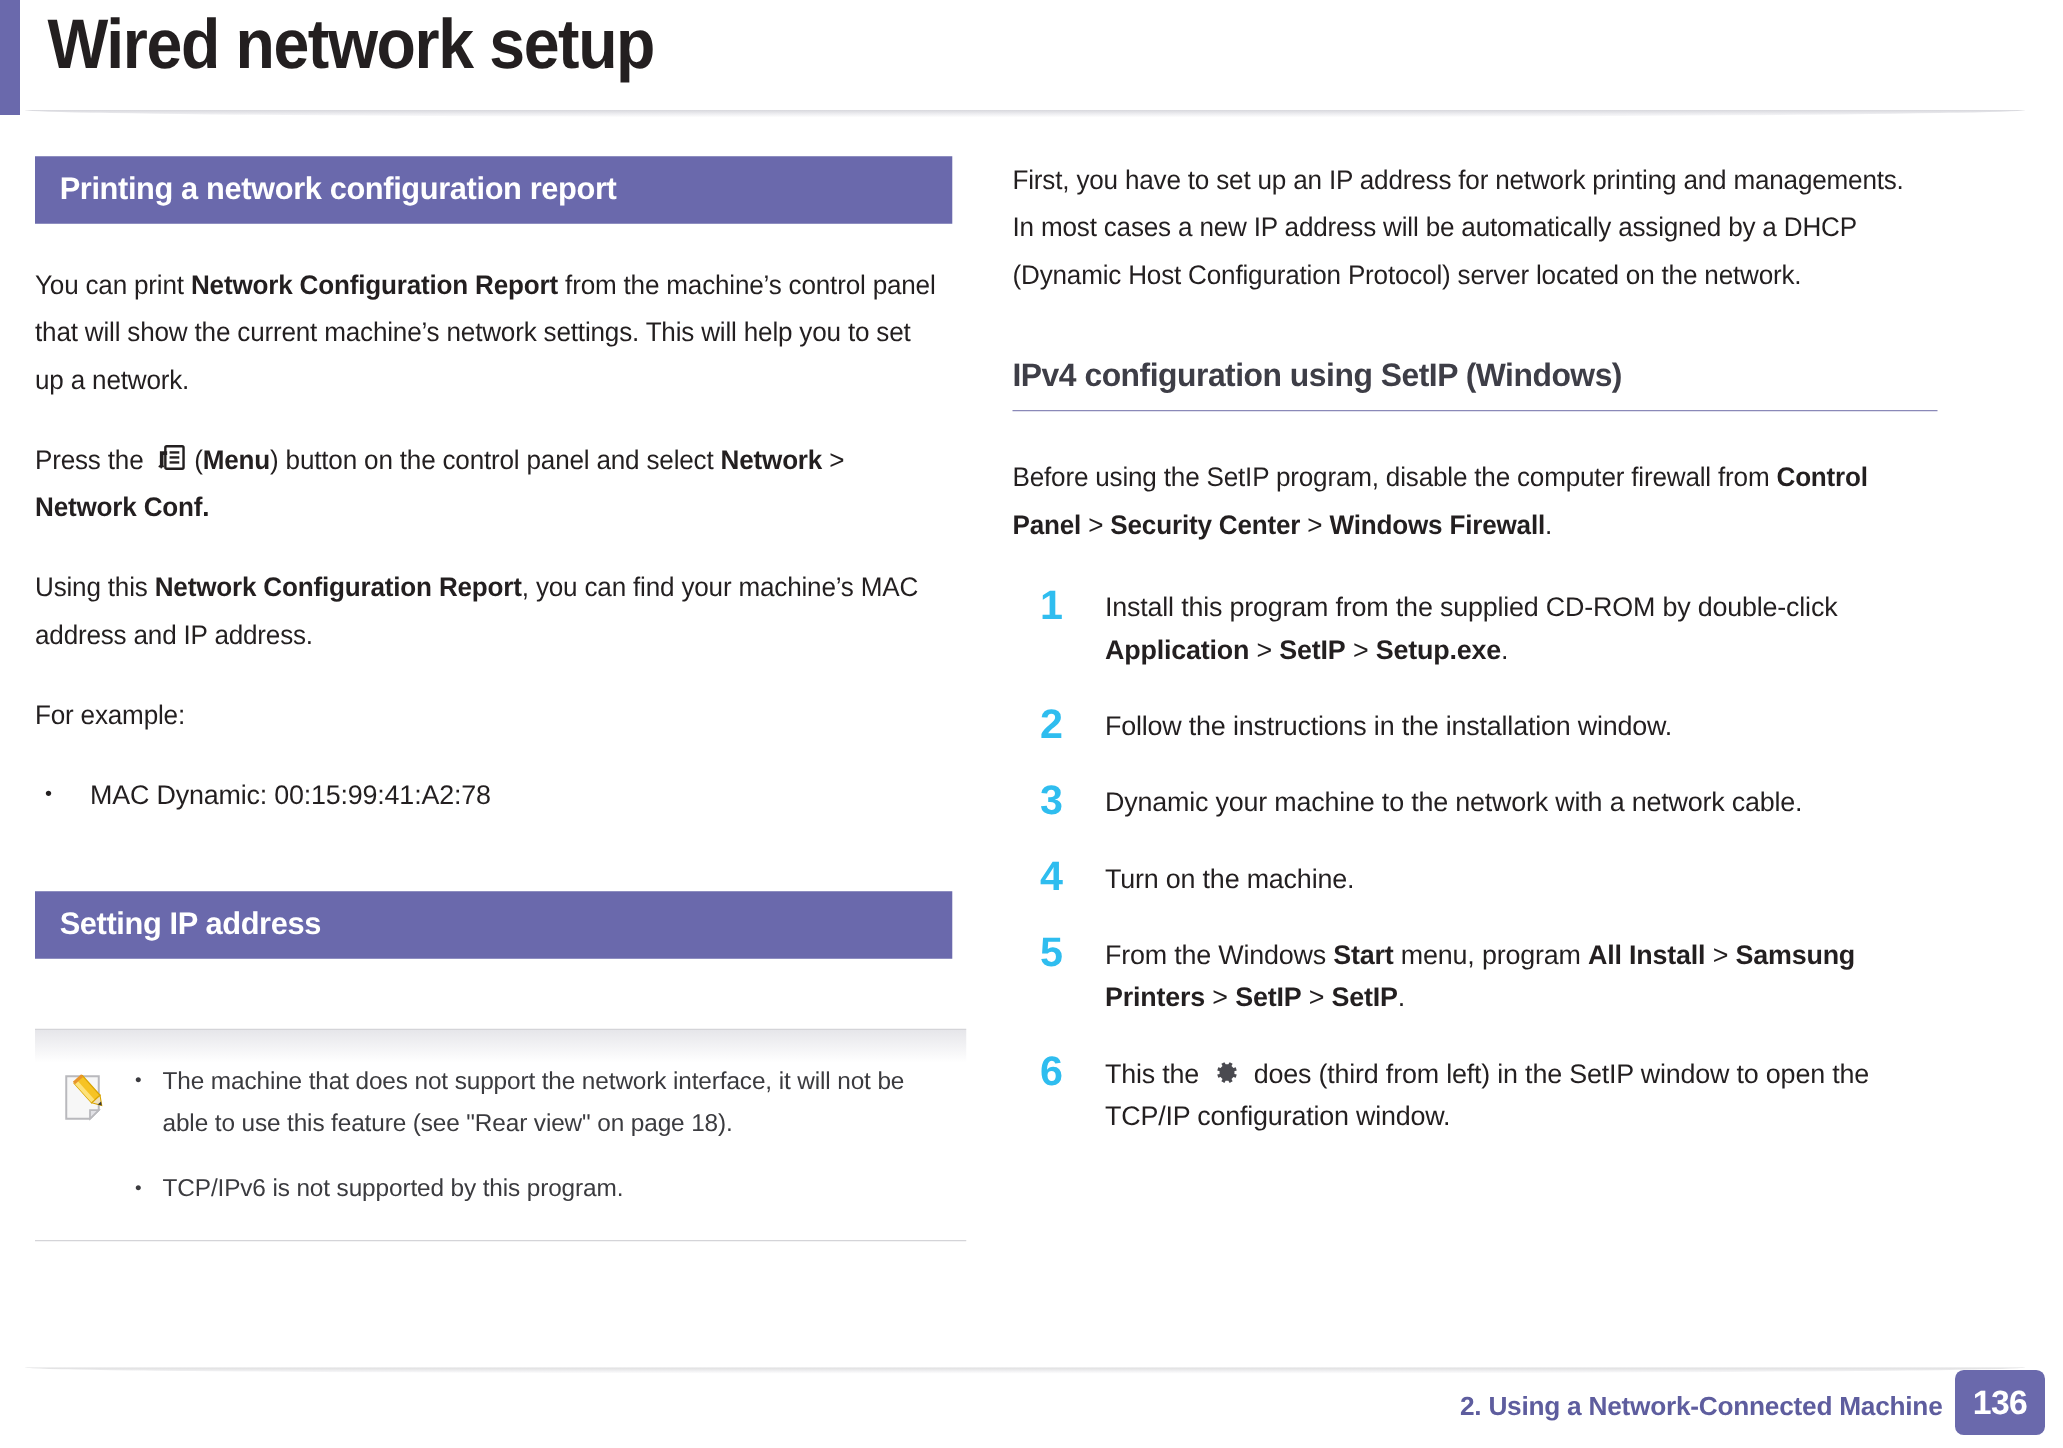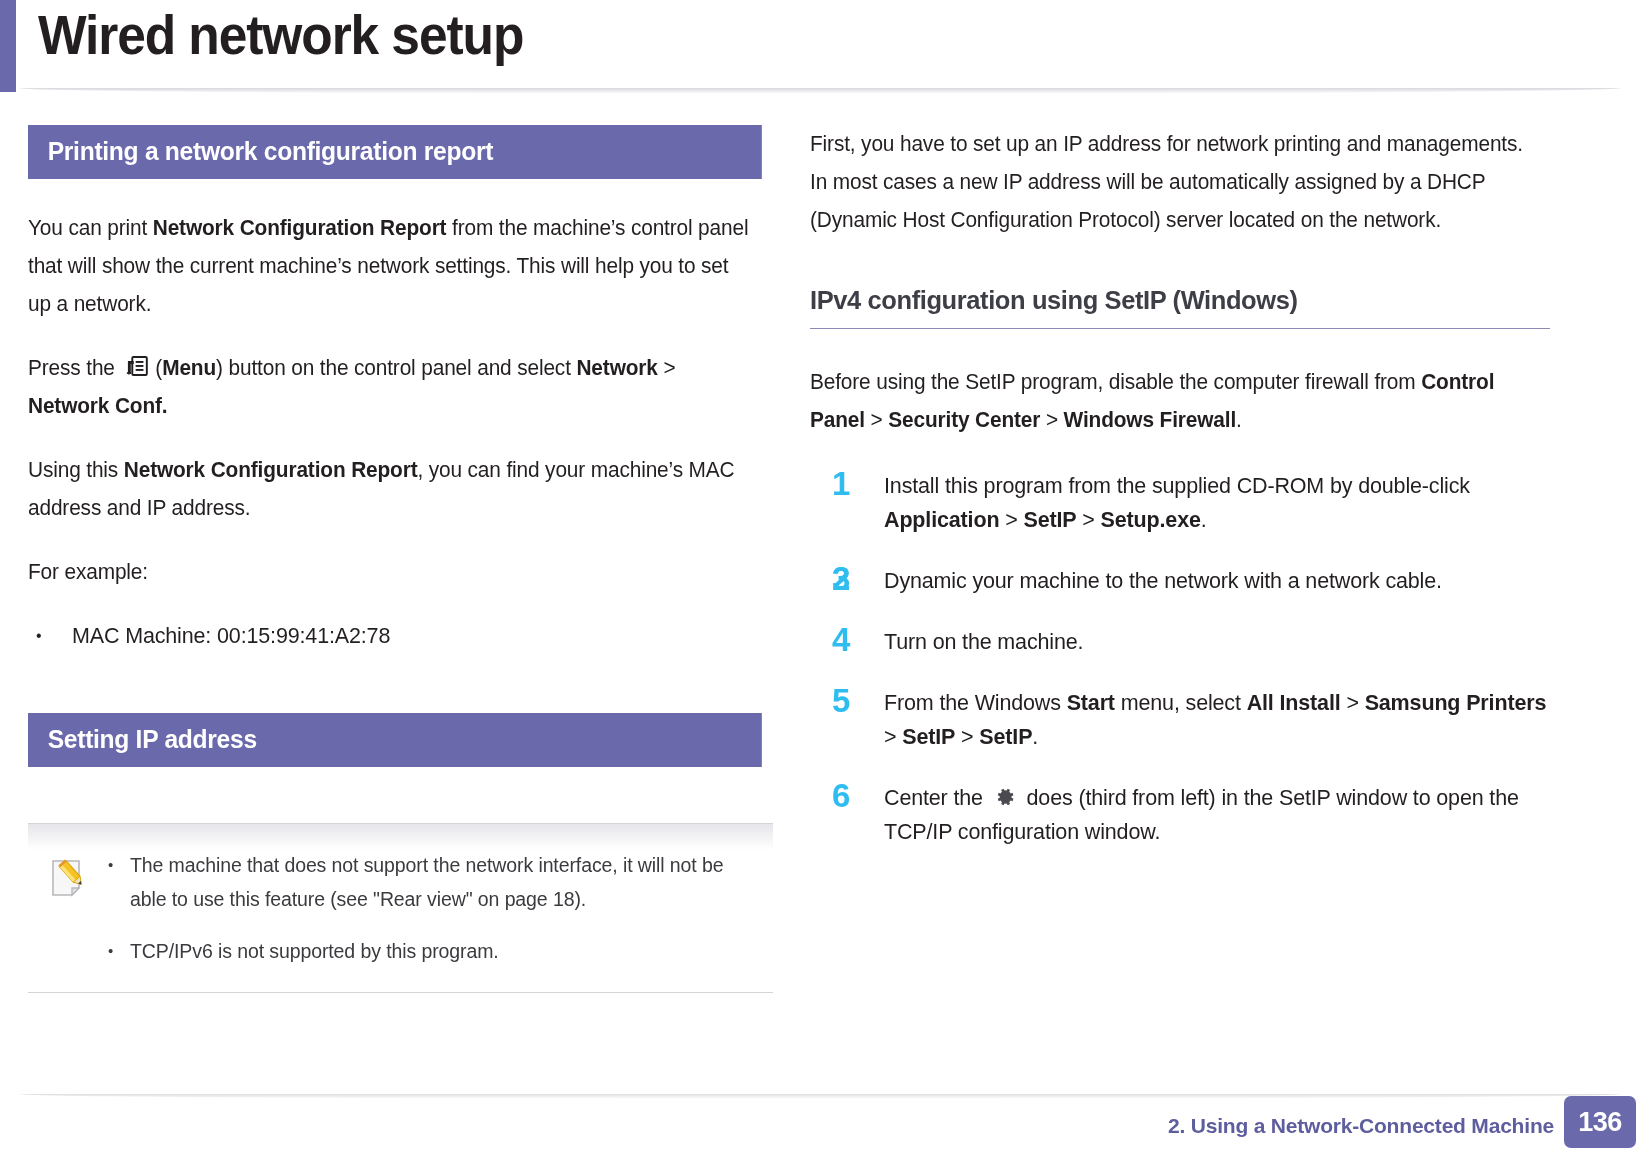--- a/index.html
+++ b/index.html
@@ -216,21 +216,21 @@
           <rect x="11" y="15" width="8" height="1.9" fill="#231f20"></rect>
           <path d="M3 7 h6 v3 H6 v9 H3 z" fill="#231f20"></path>
           <path d="M2.6 19.2 l1.5 -1.0 M5.6 19.2 l-1.5 -1.0 M4.1 17.4 v2.6" stroke="#231f20" stroke-width="1.6" stroke-linecap="round"></path>
         </svg></span><span>(</span><span class="b">Menu</span><span>) button on the control panel and select </span><span class="b">Network</span><span class="gt"> &gt; </span><span class="b">Network Conf.</span></p>
 
     <p class="body"><span>Using this </span><span class="b">Network Configuration Report</span><span>, you can find your machine’s MAC address and IP address.</span></p>
 
     <p class="body">For example:</p>
 
     <ul class="bullets">
-      <li>MAC Machine: 00:15:99:41:A2:78</li>
+      <li>MAC Dynamic: 00:15:99:41:A2:78</li>
     </ul>
 
     <div class="section-bar" style="margin-top:58px;">Setting IP address</div>
 
     <div class="note-box">
       <span class="note-icon">
         <svg viewBox="0 0 36 40" width="36" height="40" aria-hidden="true">
           <path d="M3 3 h26 v27 l-7 7 H3 z" fill="#f7f7f7" stroke="#b9b9bd" stroke-width="1.6"></path>
           <path d="M22 37 v-7 h7 z" fill="#e2e2e6" stroke="#b9b9bd" stroke-width="1.4"></path>
           <g transform="rotate(-42 22 16)">
@@ -258,37 +258,37 @@
 
     <p class="body"><span>Before using the SetIP program, disable the computer firewall from </span><span class="b">Control Panel</span><span class="gt"> &gt; </span><span class="b">Security Center</span><span class="gt"> &gt; </span><span class="b">Windows Firewall</span><span>.</span></p>
 
     <ol class="steps">
 
       <li>
         <span class="num">1</span><span>Install this program from the supplied CD-ROM by double-click </span><span class="b">Application</span><span class="gt"> &gt; </span><span class="b">SetIP</span><span class="gt"> &gt; </span><span class="b">Setup.exe</span><span>.</span>
       </li>
 
       <li>
-        <span class="num">2</span>
+        <span class="num">2</span><span>Follow the instructions in the installation window.</span>
       </li>
 
       <li>
         <span class="num">3</span><span>Dynamic your machine to the network with a network cable.</span>
       </li>
 
       <li>
         <span class="num">4</span><span>Turn on the machine.</span>
       </li>
 
       <li>
-        <span class="num">5</span><span>From the Windows </span><span class="b">Start</span><span> menu, select </span><span class="b">All Install</span><span class="gt"> &gt; </span><span class="b">Samsung Printers</span><span class="gt"> &gt; </span><span class="b">SetIP</span><span class="gt"> &gt; </span><span class="b">SetIP</span><span>.</span>
-      </li>
-
-      <li>
-        <span class="num">6</span><span>Center the </span><span class="gear-icon-inline"><svg viewBox="0 0 24 24" width="24" height="24" aria-hidden="true">
+        <span class="num">5</span><span>From the Windows </span><span class="b">Start</span><span> menu, program </span><span class="b">All Install</span><span class="gt"> &gt; </span><span class="b">Samsung Printers</span><span class="gt"> &gt; </span><span class="b">SetIP</span><span class="gt"> &gt; </span><span class="b">SetIP</span><span>.</span>
+      </li>
+
+      <li>
+        <span class="num">6</span><span>This the </span><span class="gear-icon-inline"><svg viewBox="0 0 24 24" width="24" height="24" aria-hidden="true">
             <path fill="#4a4a50" d="M12 8.2a3.8 3.8 0 1 0 0 7.6 3.8 3.8 0 0 0 0-7.6zm0 5.9a2.1 2.1 0 1 1 0-4.2 2.1 2.1 0 0 1 0 4.2z"></path>
             <path fill="#4a4a50" d="M20.4 13.6l-1.9-.5a6.6 6.6 0 0 0 0-2.2l1.9-.5-.8-2.6-1.9.6a6.9 6.9 0 0 0-1.5-1.6l.9-1.8-2.4-1.3-1 1.7a6.7 6.7 0 0 0-2.2 0l-1-1.7-2.4 1.3.9 1.8a6.9 6.9 0 0 0-1.5 1.6l-1.9-.6-.8 2.6 1.9.5a6.6 6.6 0 0 0 0 2.2l-1.9.5.8 2.6 1.9-.6c.4.6.9 1.1 1.5 1.6l-.9 1.8 2.4 1.3 1-1.7a6.7 6.7 0 0 0 2.2 0l1 1.7 2.4-1.3-.9-1.8c.6-.5 1.1-1 1.5-1.6l1.9.6z"></path>
           </svg></span><span> does (third from left) in the SetIP window to open the TCP/IP configuration window.</span>
       </li>
 
     </ol>
   </div>
 
   <div class="footer">
     <div class="footer-rule"></div>

